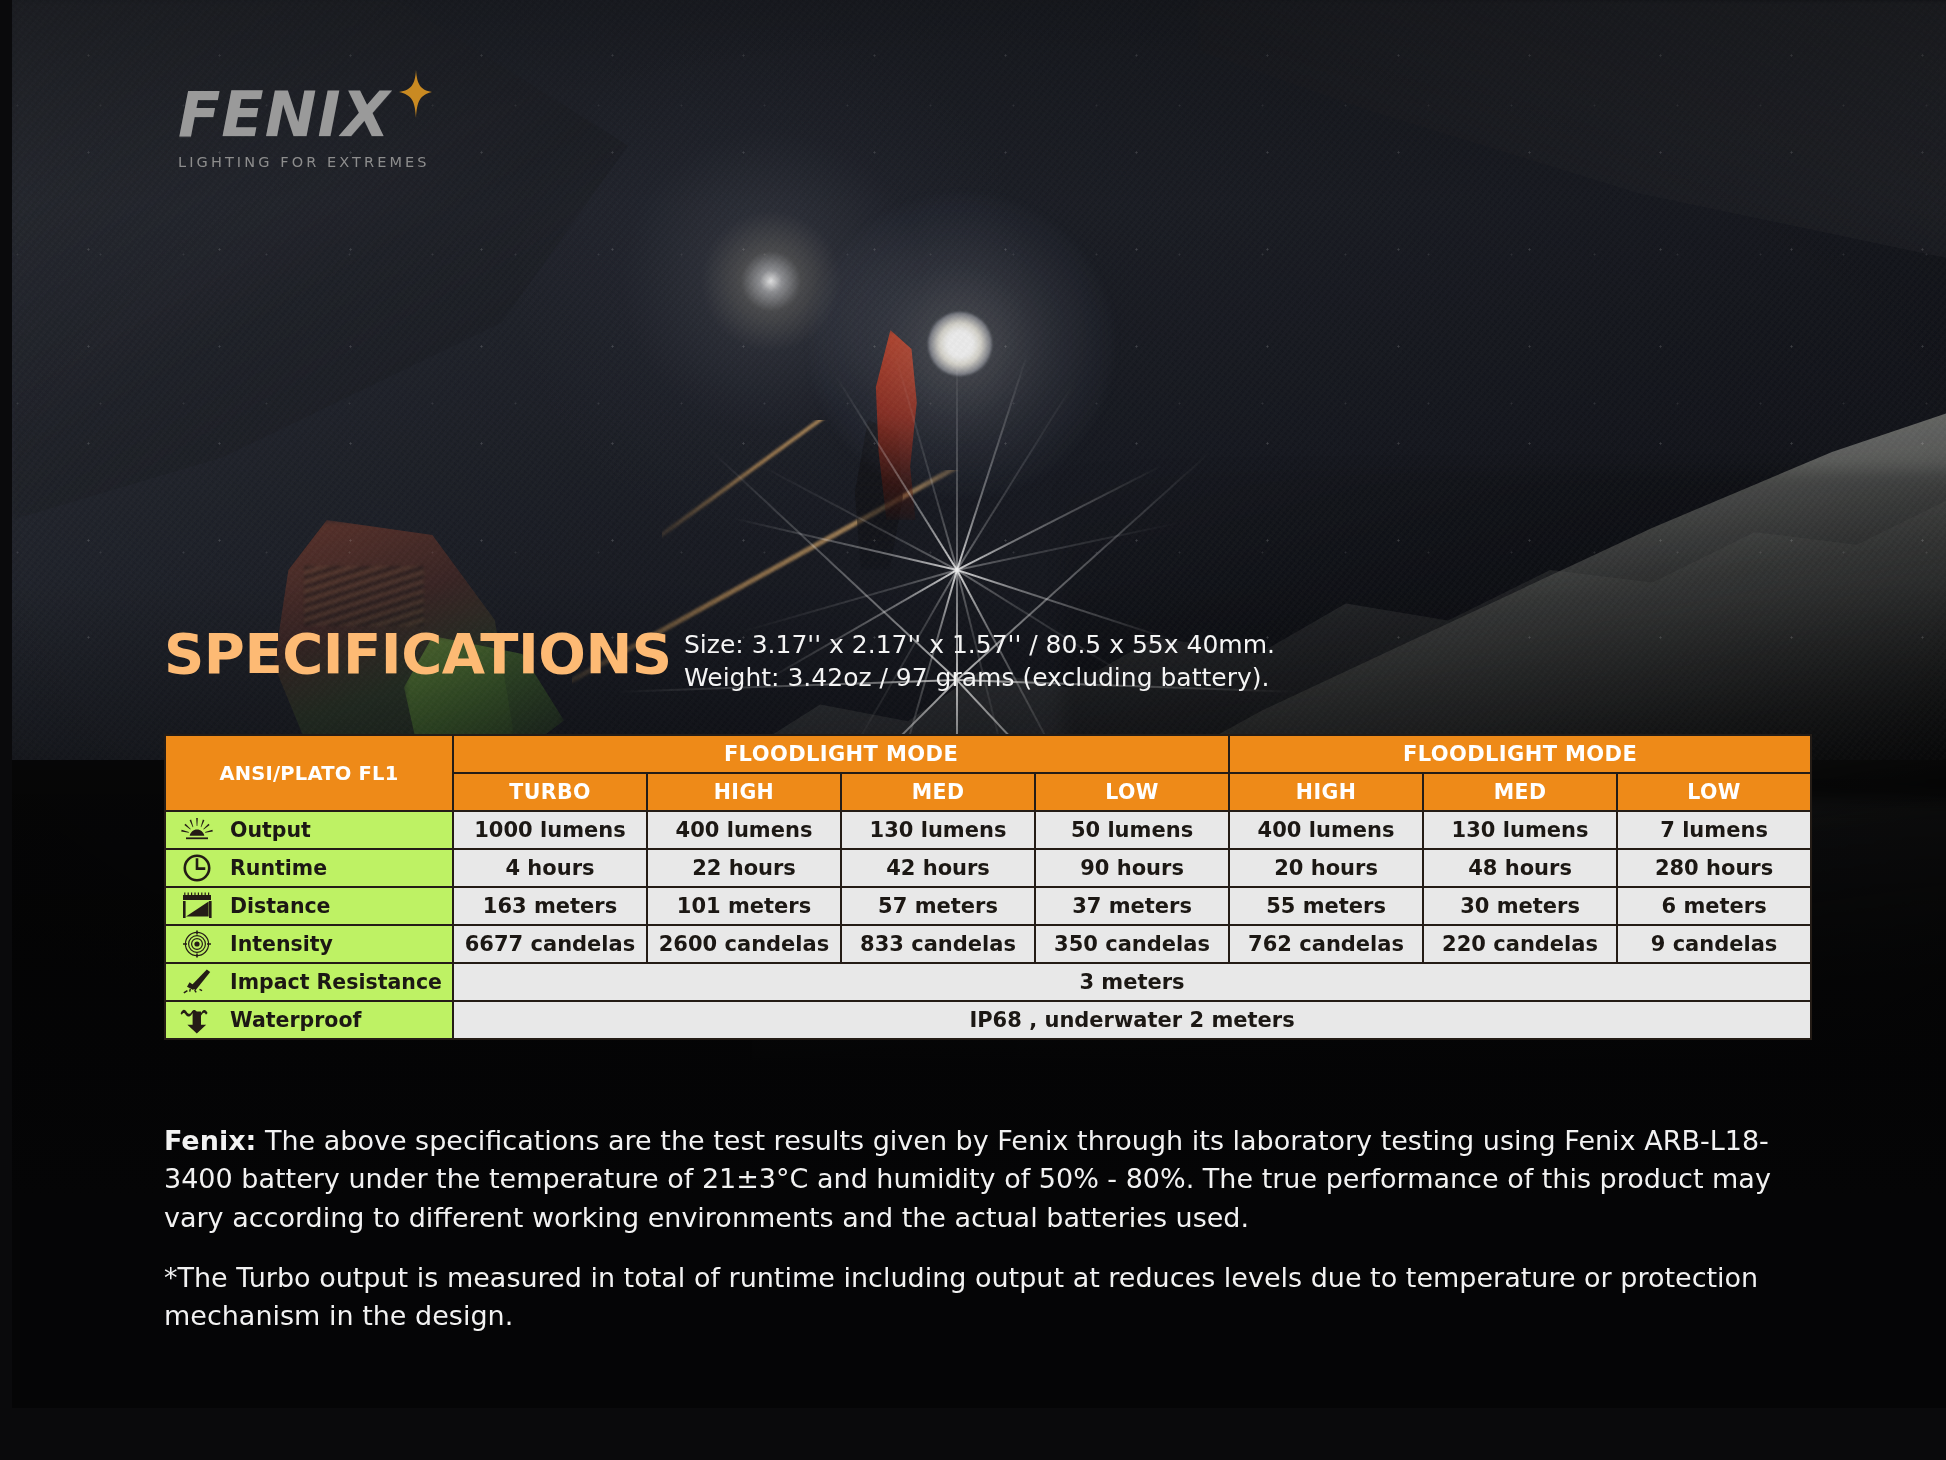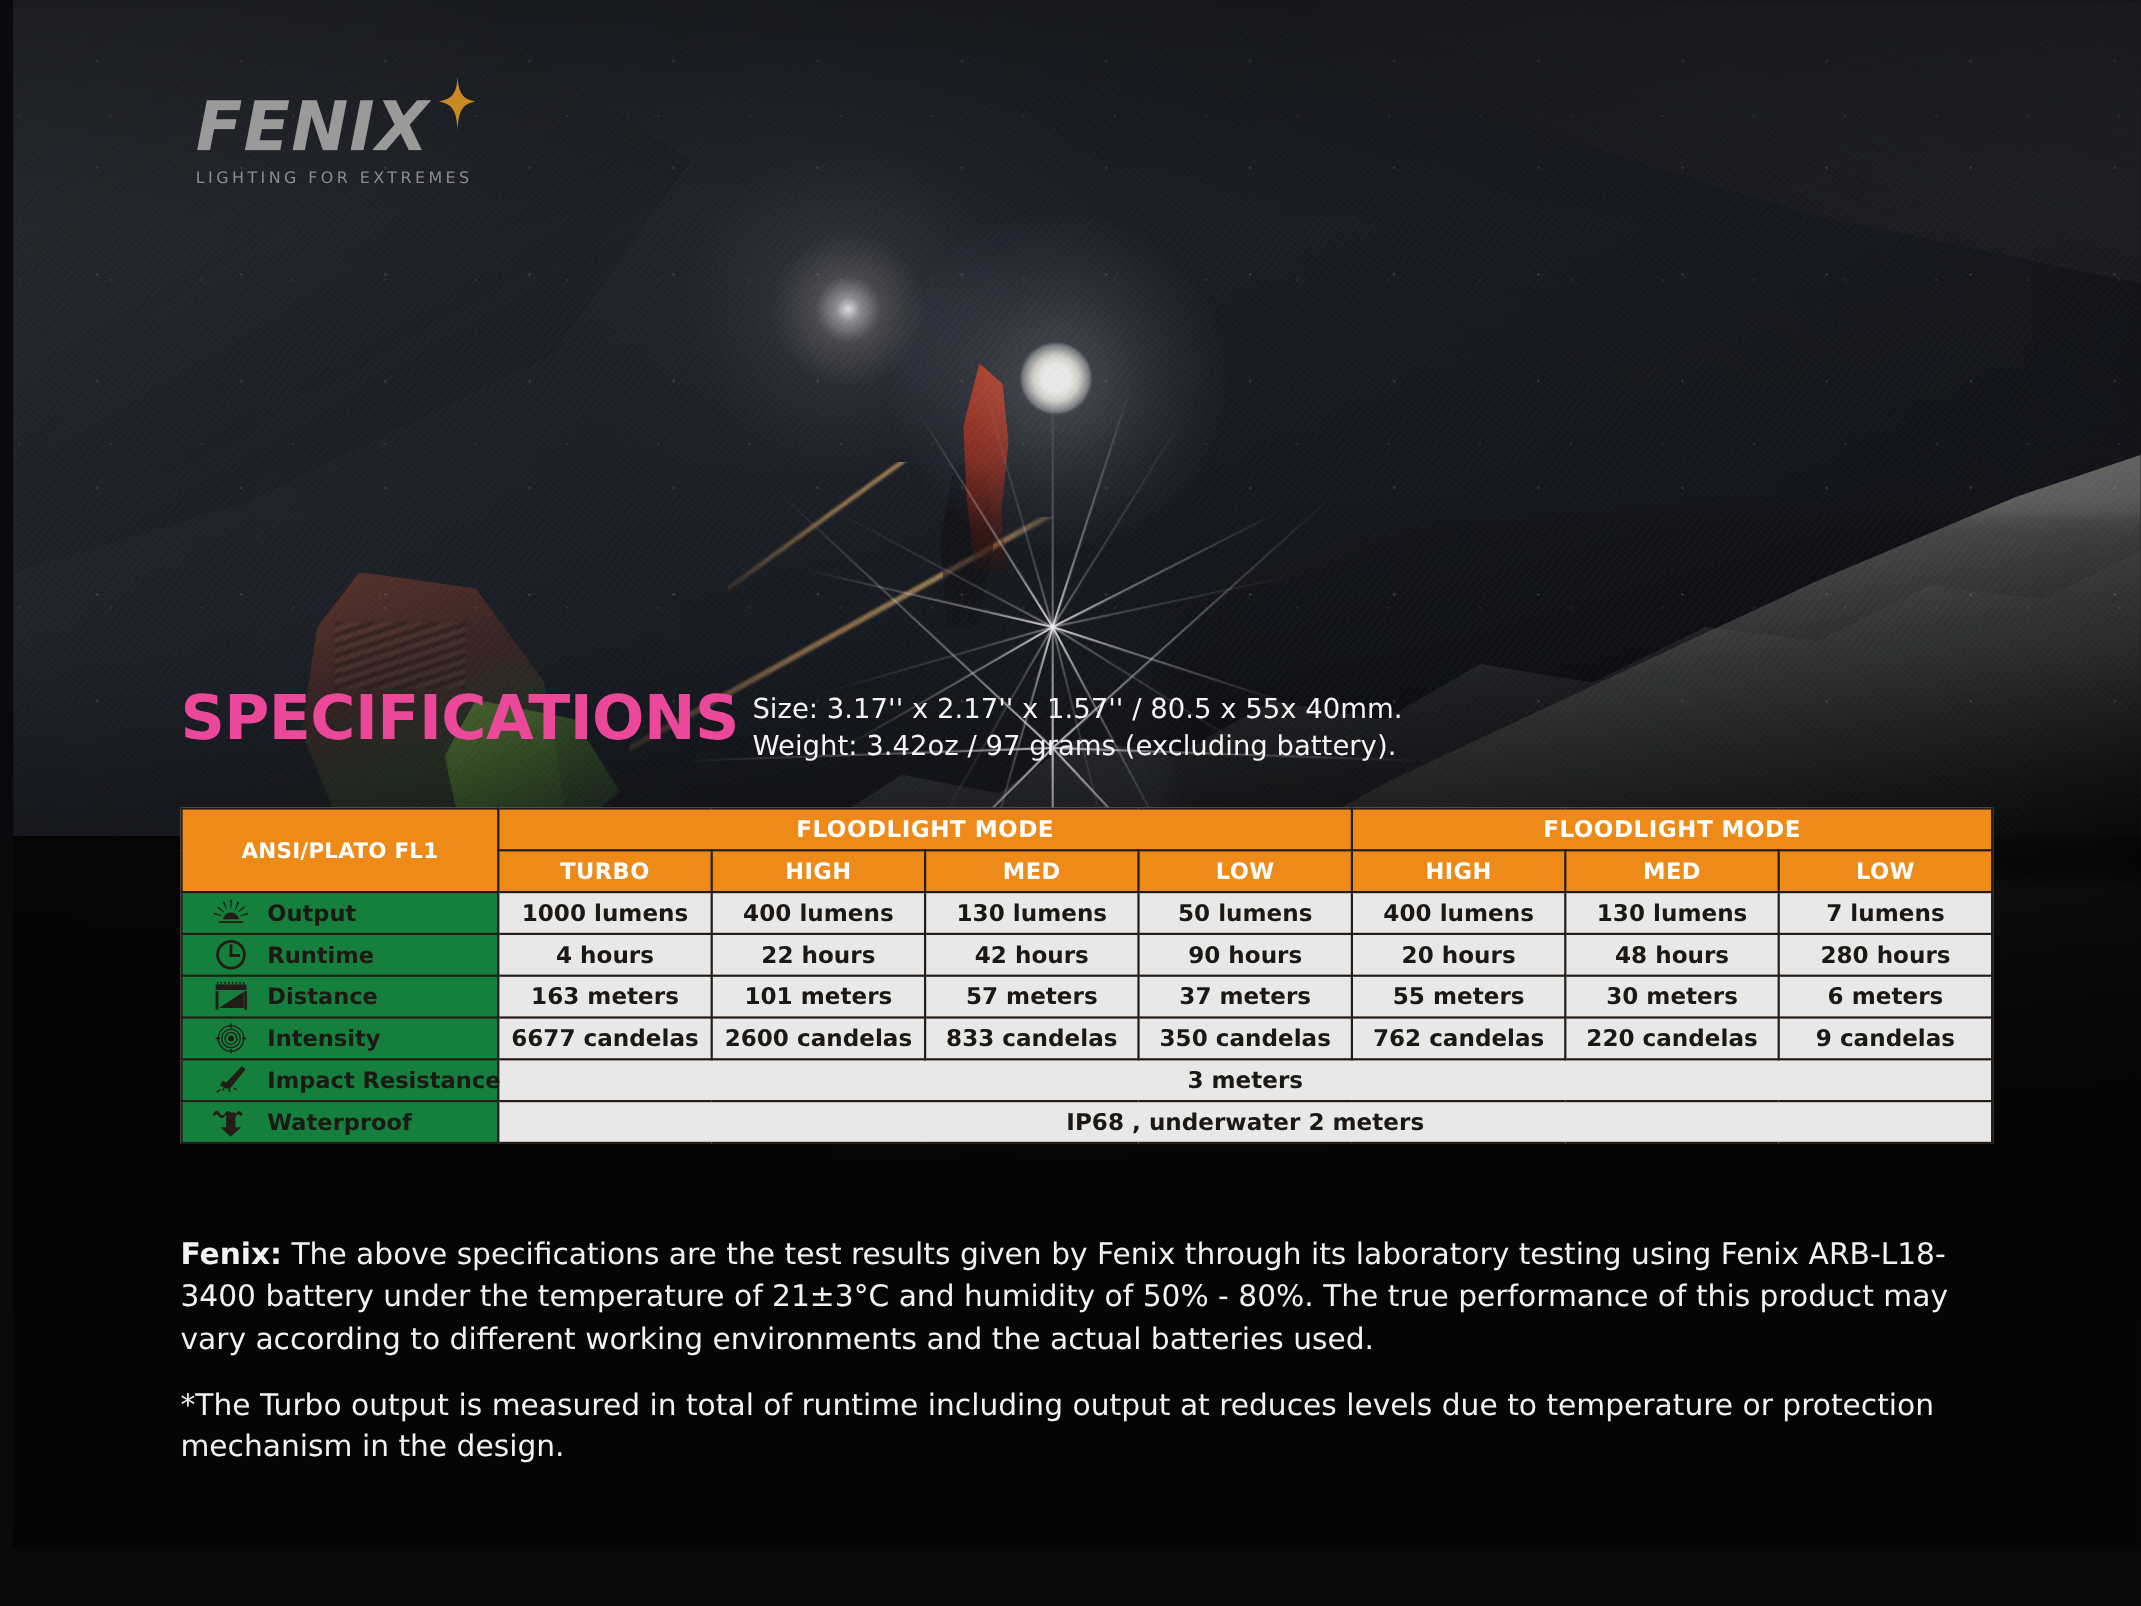--- a/index.html
+++ b/index.html
@@ -173,21 +173,21 @@
     margin-top: 8px;
     font-family: "DejaVu Sans", sans-serif;
     font-size: 14.5px; letter-spacing: 3.1px;
     color: #8d8d8d; font-weight: 400;
   }
 
   
   .spec-head { position: absolute; left: 152px; top: 626px; }
   .spec-title {
     font-family: "DejaVu Sans", sans-serif;
-    font-size: 56px; font-weight: 700; color: #ec4899;
+    font-size: 56px; font-weight: 700; color: #fdba74;
     letter-spacing: -0.5px; line-height: 1;
   }
   .spec-meta {
     position: absolute; left: 672px; top: 628px;
     color: #f4f4f4; font-size: 25px; line-height: 1.32;
     font-family: "DejaVu Sans", sans-serif;
     white-space: nowrap;
   }
 
   
@@ -219,25 +219,25 @@
   }
   table.spec thead th.mode { font-size: 21px; }
   table.spec tbody td {
     background: #e8e8e8;
     font-size: 21px;
     height: 38px;
     padding: 2px 6px;
     font-weight: 700;
   }
   table.spec tbody td.rowlabel {
-    background: #15803d;
+    background: #bef264;
     text-align: right;
     font-weight: 700;
     font-size: 20.5px;
-    padding-left: 25px;
+    padding-left: 12px;
     white-space: nowrap;
   }
   .rl-inner { display: flex; align-items: center; gap: 14px; }
   .rl-icon { width: 38px; height: 30px; display: inline-flex; align-items: center; justify-content: center; flex: none; }
   .rl-icon svg { display: block; }
 
   
   .notes { position: absolute; left: 152px; top: 1122px; width: 1660px; }
   .note-p {
     color: #f2f2f2; font-size: 27px; line-height: 1.42;

